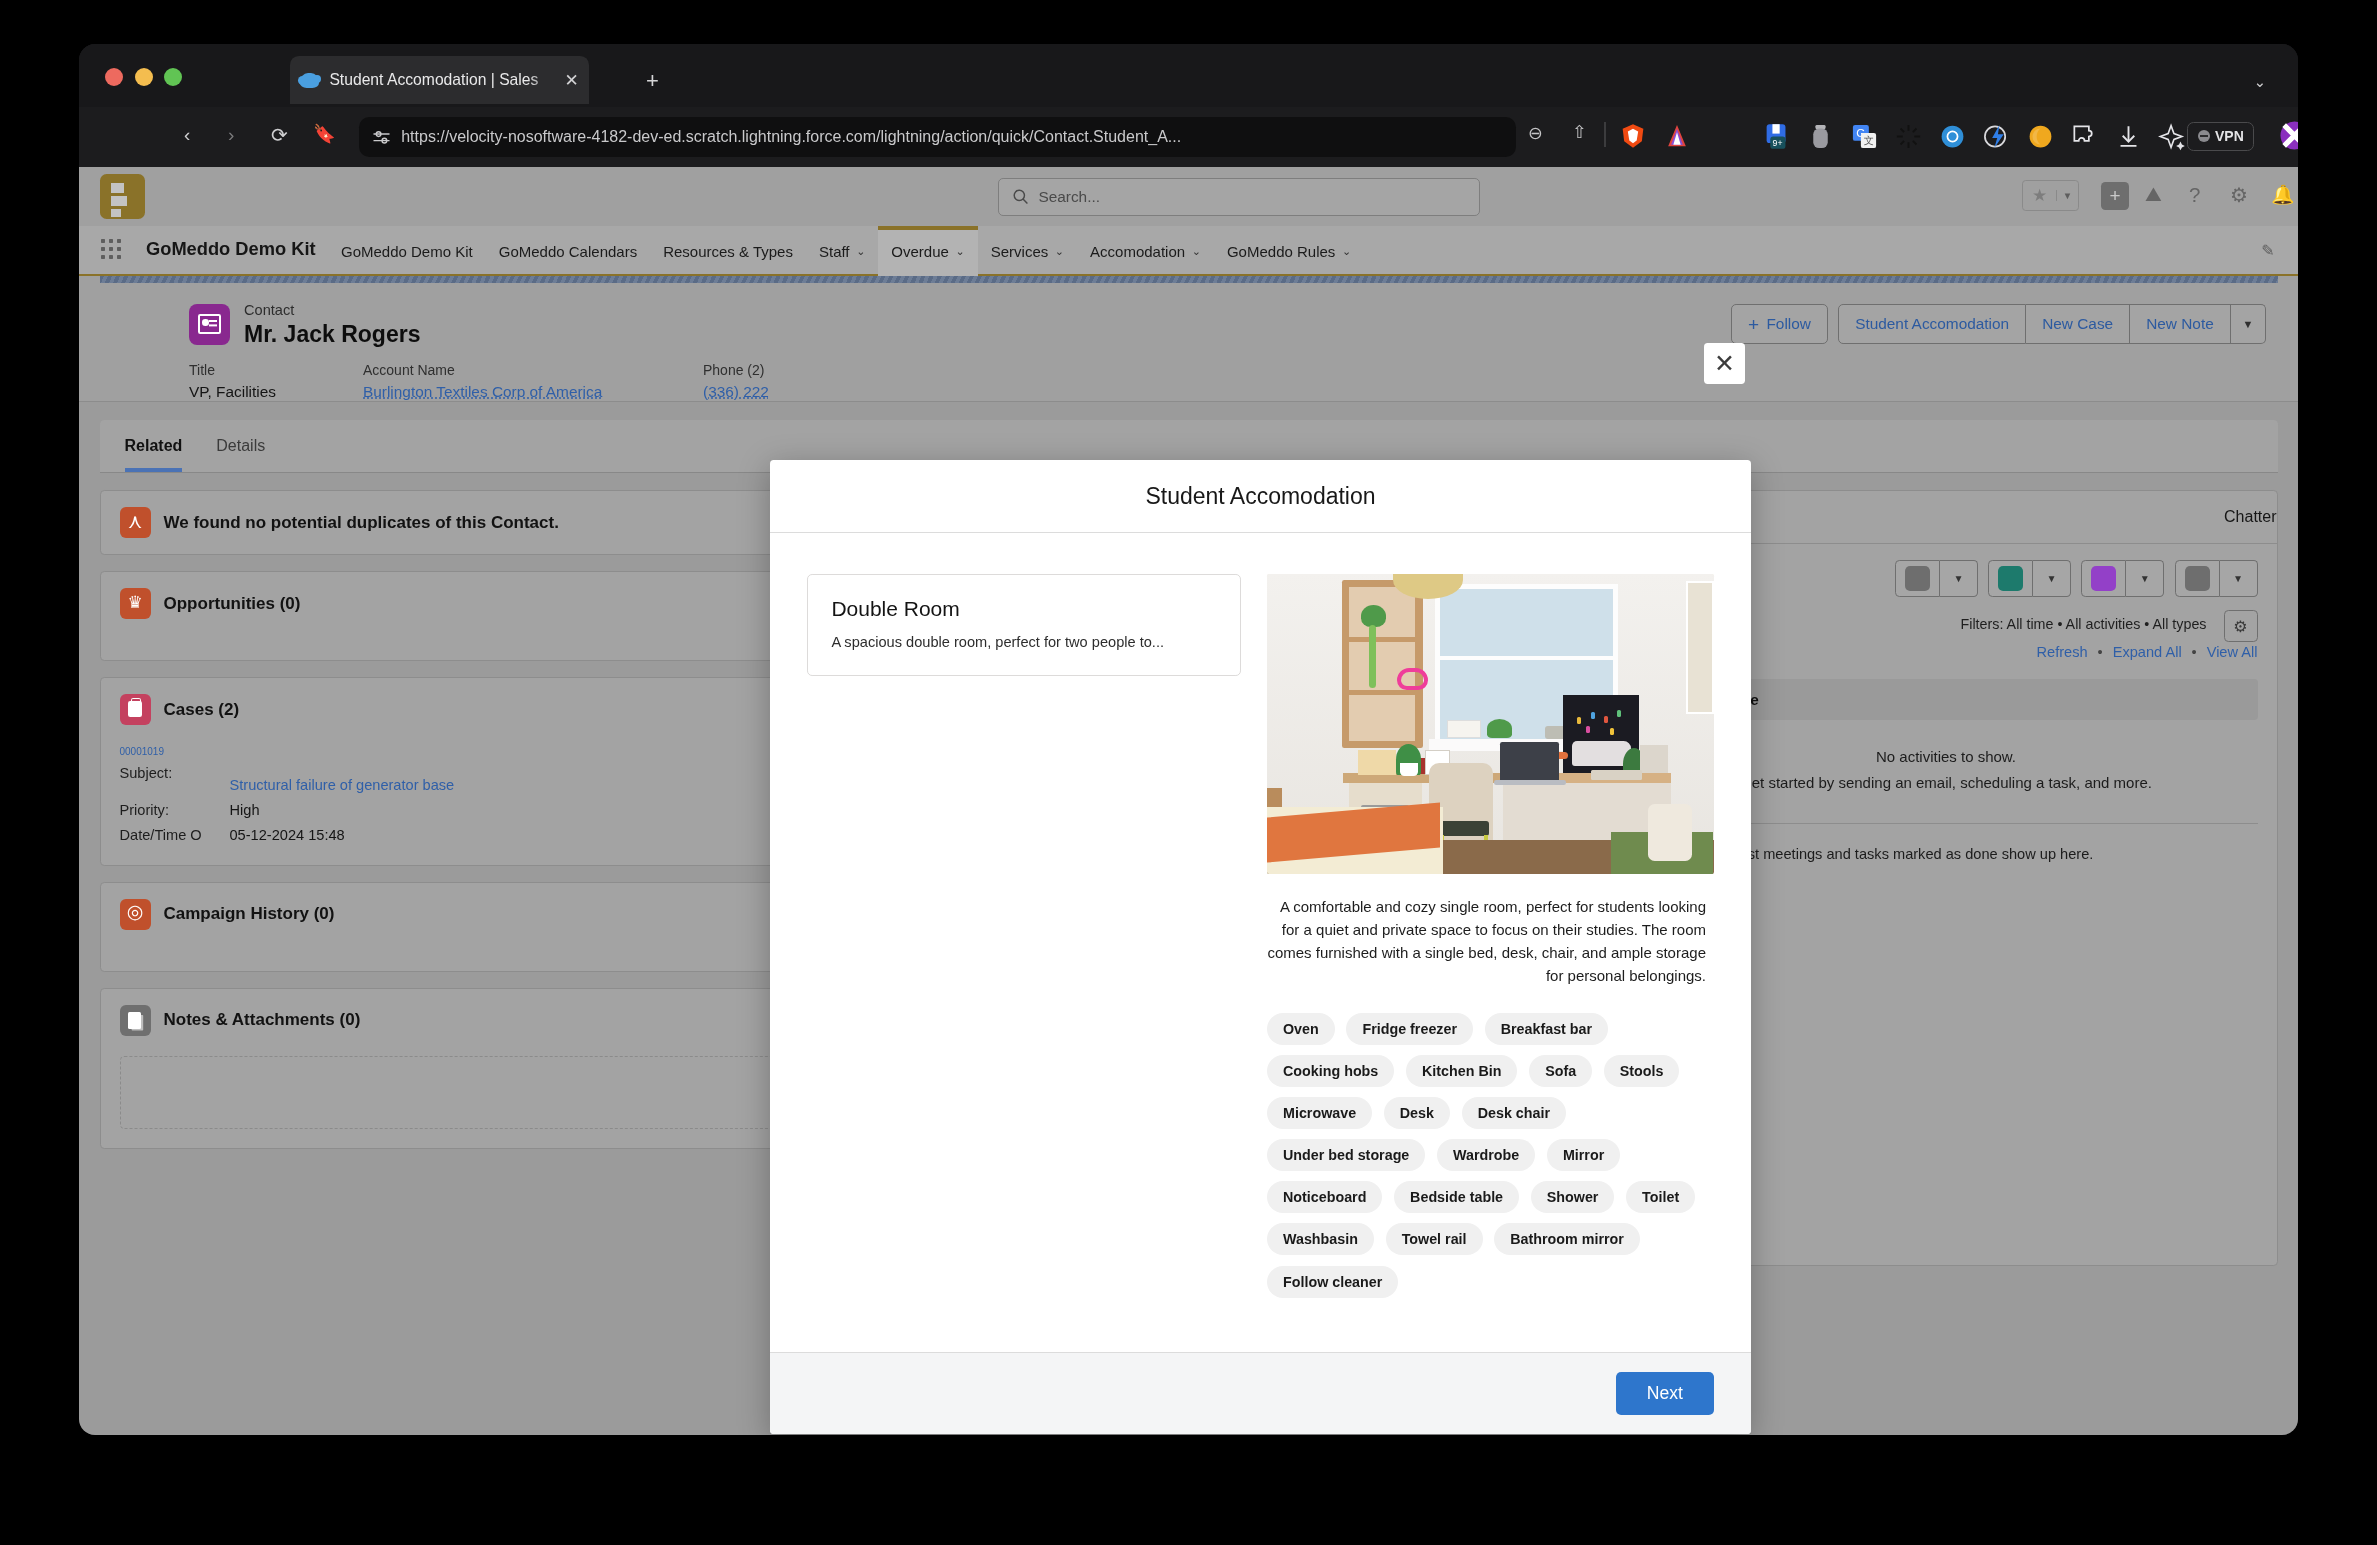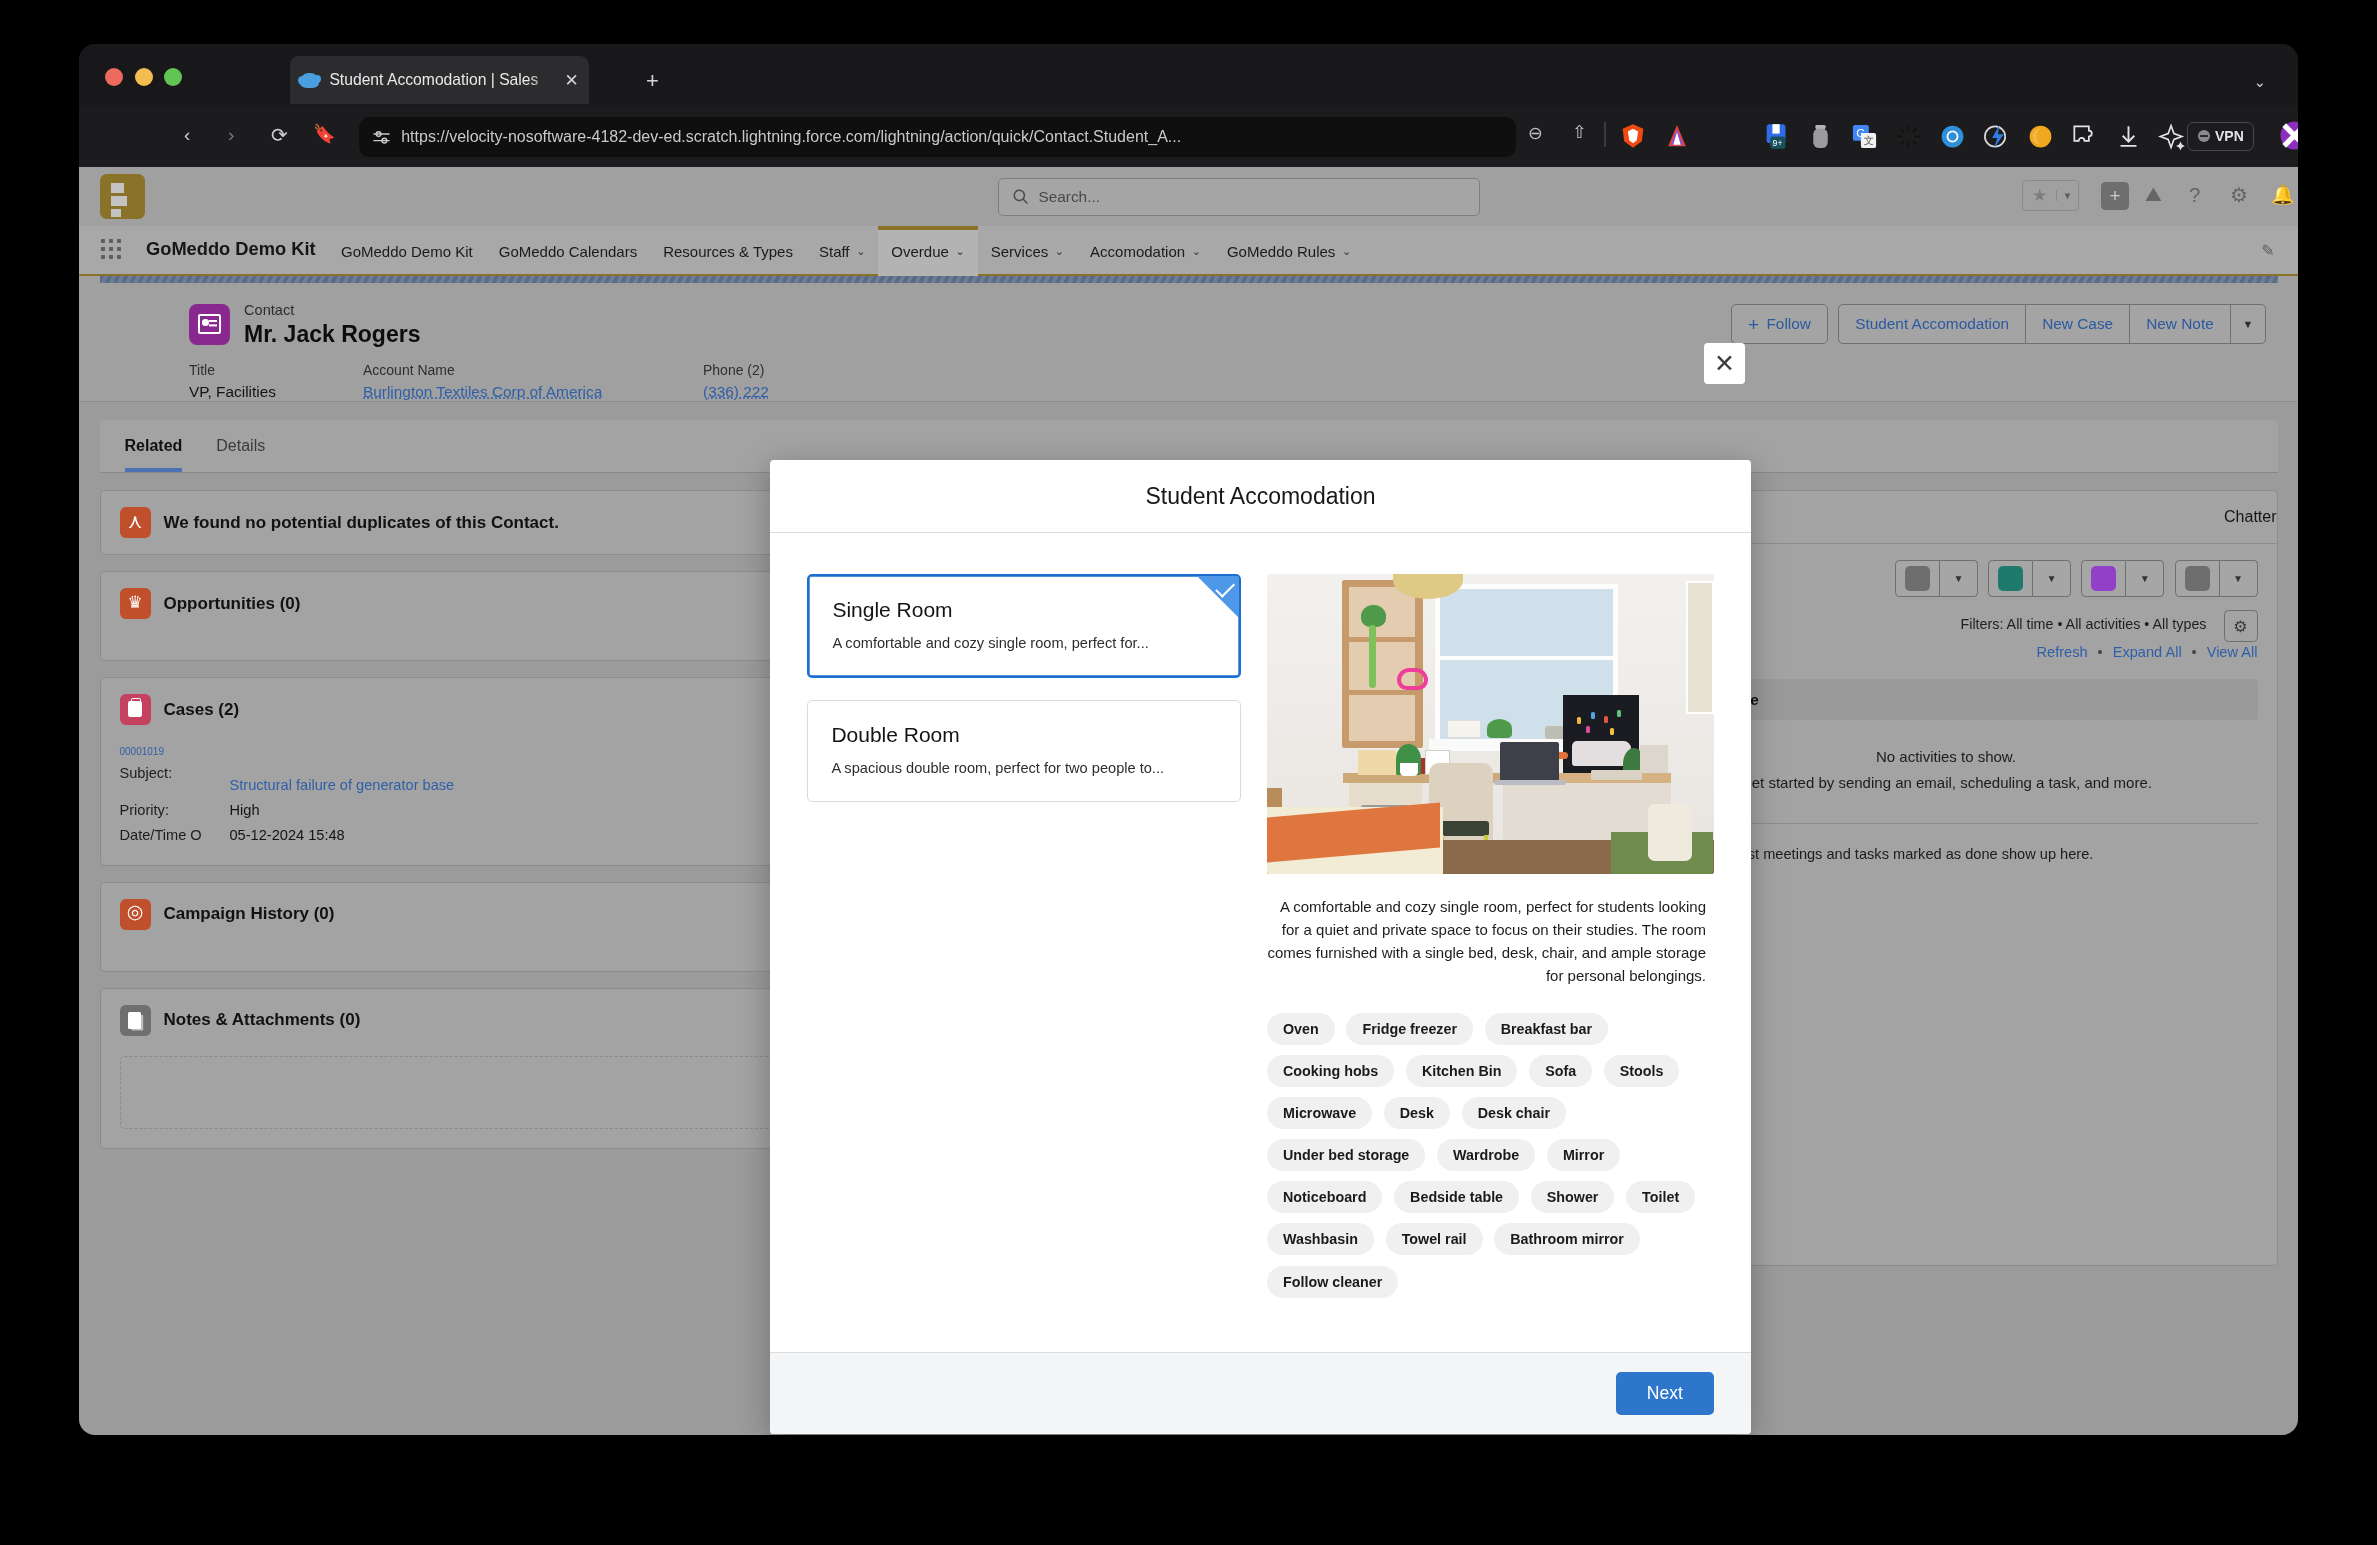--- a/index.html
+++ b/index.html
@@ -837,27 +837,20 @@
     <div id="modal-close">✕</div>
 
     <div id="modal">
       <div id="modal-header">
         <div id="modal-title">Student Accomodation</div>
       </div>
 
       <div id="modal-body">
 
         <div id="card-col">
-          <div class="room-card selected">
-            <div class="sel-corner">
-              <div class="sel-check"></div>
-            </div>
-            <div class="rc-name">Single Room</div>
-            <div class="rc-desc">A comfortable and cozy single room, perfect for...</div>
-          </div>
 
           <div class="room-card">
             <div class="rc-name">Double Room</div>
             <div class="rc-desc">A spacious double room, perfect for two people to...</div>
           </div>
         </div>
 
         <div id="detail-col">
 
           <div id="room-photo">

